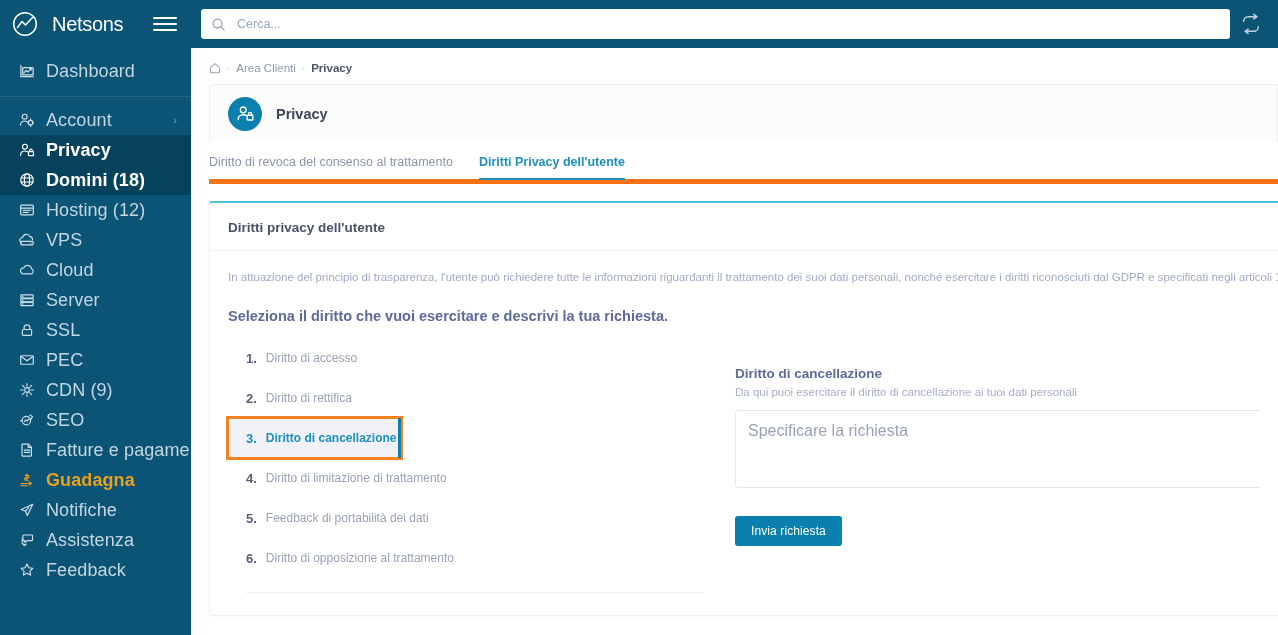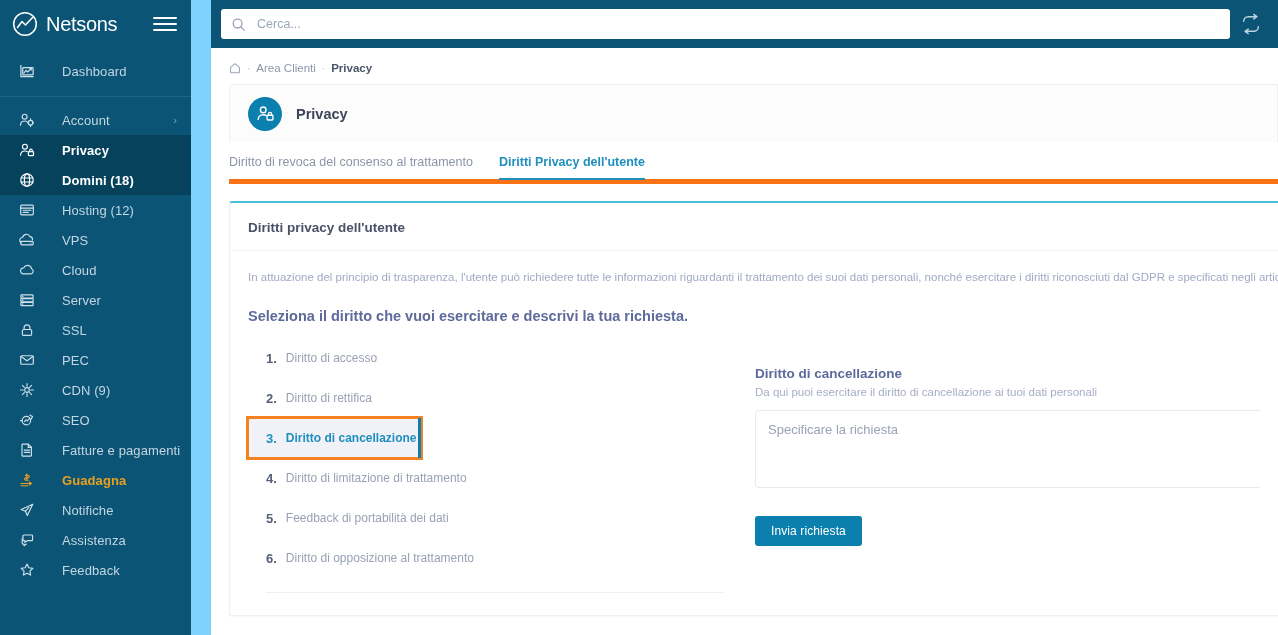--- a/index.html
+++ b/index.html
@@ -18,21 +18,21 @@
     background: #0b5475;
     display: flex; flex-direction: column;
     overflow: hidden;
   }
   .brand {
     height: 48px; min-height: 48px;
     display: flex; align-items: center;
     padding: 0 14px 0 12px;
     gap: 10px;
   }
-  .brand-logo { display: flex; align-items: center; gap: 8px; }
+  .brand-logo { display: flex; align-items: center; gap: 14px; }
   .brand-mark { width: 26px; height: 26px; flex: 0 0 26px; }
   .brand-name {
     color: #ffffff; font-size: 20px; letter-spacing: -0.3px;
     font-weight: 400; line-height: 1;
   }
   .hamburger {
     margin-left: auto; width: 24px; height: 20px;
     display: flex; flex-direction: column; justify-content: center; gap: 4px;
     cursor: pointer;
   }
@@ -45,33 +45,33 @@
     display: flex; align-items: center;
     height: 30px; padding: 0 14px 0 18px;
     gap: 11px; cursor: pointer; position: relative;
   }
   .nav-item .ico {
     width: 17px; height: 17px; flex: 0 0 17px;
     display: flex; align-items: center; justify-content: center;
     color: #cfe0ea;
   }
   .nav-item .lbl {
-    font-size: 13px; color: #c3d6e2; white-space: nowrap; letter-spacing: 0.1px; margin-left: 16px;
+    font-size: 18px; color: #c3d6e2; white-space: nowrap; letter-spacing: 0.1px;
   }
   .nav-item .chev { margin-left: auto; color: #7fa6bc; font-size: 11px; line-height: 1; }
   .nav-item.active { background: #07425d; }
   .nav-item.active .lbl { color: #ffffff; font-weight: 600; }
   .nav-item.active .ico { color: #ffffff; }
   .nav-item.highlight .lbl { color: #e8a020; font-weight: 600; }
   .nav-item.highlight .ico { color: #e8a020; }
   .nav-list { display: flex; flex-direction: column; gap: 0; }
   .nav-list .nav-item { margin-bottom: 0; height: 30px; }
 
   
-  .main { flex: 1; display: flex; flex-direction: column; background: #7dd3fc; min-width: 0; padding-left: 20px; }
+  .main { flex: 1; display: flex; flex-direction: column; background: #86efac; min-width: 0; }
 
   .topbar {
     height: 48px; min-height: 48px; background: #0b5475;
     display: flex; align-items: center; padding: 0 0 0 10px; gap: 10px;
   }
   .searchbox {
     flex: 1; height: 30px; background: #ffffff; border-radius: 3px;
     display: flex; align-items: center; padding: 0 10px; gap: 9px;
     max-width: 1036px;
   }
@@ -176,21 +176,21 @@
   .rights-bottom-rule {
     border-bottom: 1px solid #eceff3; margin: 14px 0 0 18px; width: 458px;
   }
 
   .form-title { font-size: 13.5px; color: #5d6a9a; font-weight: 600; margin: 0 0 5px 0; }
   .form-sub { font-size: 11.5px; color: #a6adc6; margin: 0 0 12px 0; }
   .form-textarea {
     width: 100%; height: 78px;
     border: 1px solid #e6e9f0; border-right: none;
     border-radius: 4px 0 0 4px;
-    padding: 11px 12px; font-size: 13px; color: #9aa2b6;
+    padding: 11px 12px; font-size: 16px; color: #9aa2b6;
     font-family: "Liberation Sans", sans-serif; resize: none; outline: none;
     background: #ffffff;
   }
   .form-textarea::placeholder { color: #9aa2b6; }
   .submit-btn {
     margin-top: 24px;
     background: #0b7fad; color: #ffffff; border: none;
     border-radius: 3px; padding: 0 16px; height: 30px;
     font-size: 12px; font-family: "Liberation Sans", sans-serif;
     cursor: pointer; letter-spacing: 0.1px; text-align: center;

